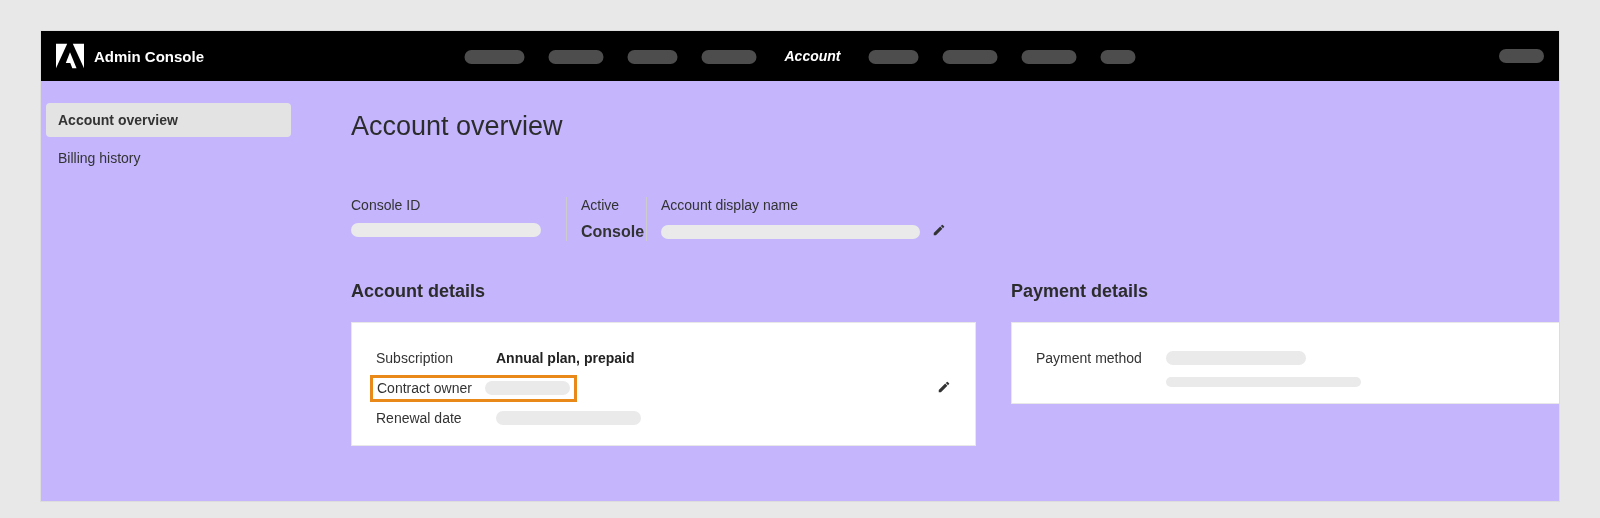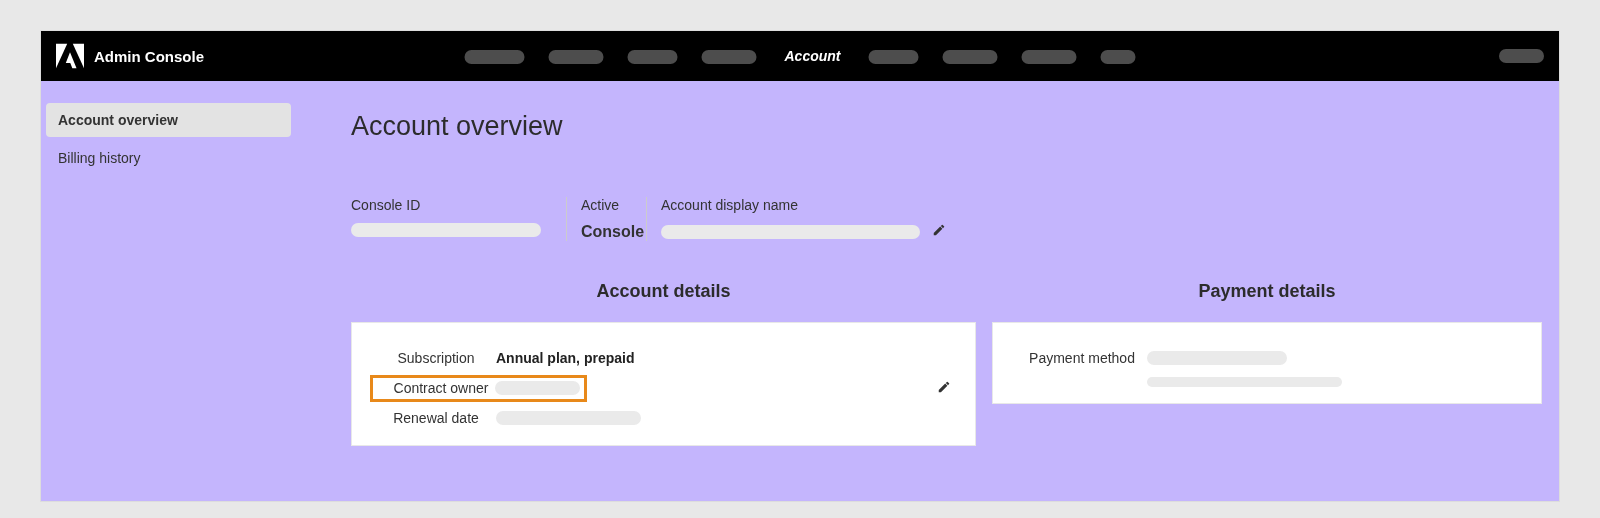--- a/index.html
+++ b/index.html
@@ -158,22 +158,22 @@
   .detail-row .dl-value { font-weight: 700; color: #222; }
   .detail-row .dl-value.italic { font-style: italic; font-weight: 400; }
   .detail-row .dl-value .redacted-pill { margin-top: 2px; }
   .detail-row .row-action { margin-left: auto; }
   .highlight-box {
     border: 3px solid #e8891a;
     display: inline-flex;
     align-items: center;
     padding: 1px 4px;
   }
-  .highlight-box .dl-label { width: 108px; margin-left: 10px; }
-  .columns-wrap { display: flex; gap: 16px; align-items: flex-start; text-align: center; }
+  .highlight-box .dl-label { width: 108px; }
+  .columns-wrap { display: flex; gap: 35px; align-items: flex-start; }
   .col { flex-shrink: 0; }
 </style>
 </head>
 <body>
 
 <div class="app-window">
 
   <div class="topbar">
     <div class="logo">
       <span>

